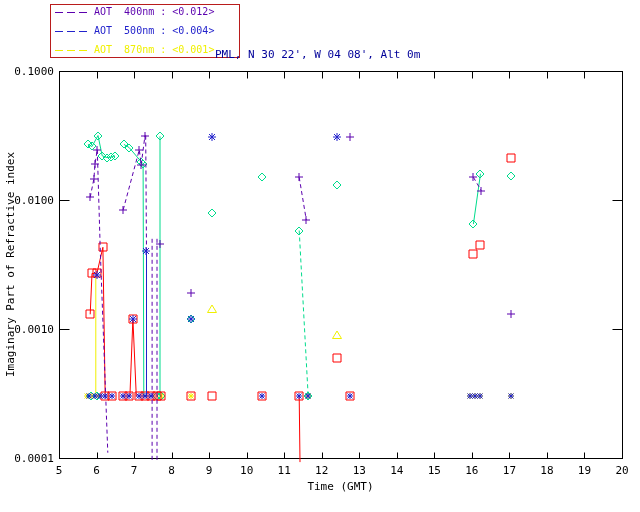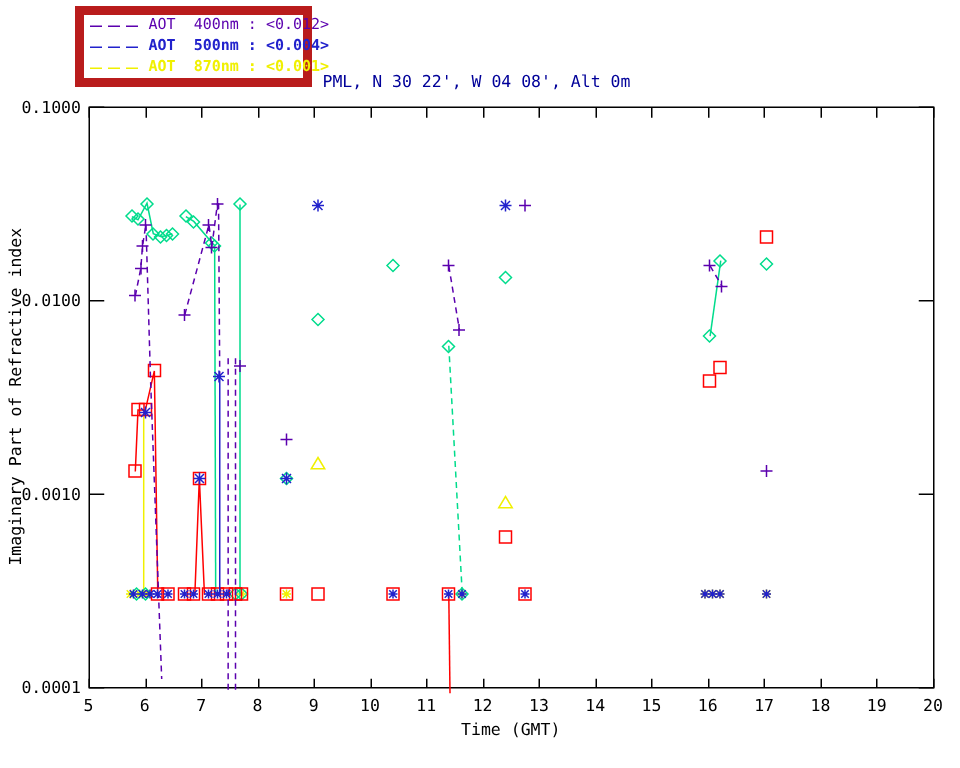--- a/index.html
+++ b/index.html
@@ -1,33 +1,33 @@
 <!DOCTYPE html>
 <html><head>
 <meta charset="utf-8">
 <style>
   html,body{margin:0;padding:0;background:#ffffff;}
   #page{position:relative;width:640px;height:512px;background:#fff;overflow:hidden;
         font-family:"DejaVu Sans Mono", monospace;}
-  #legend-box{position:absolute;left:50px;top:4px;width:158px;height:54px;
-      border:6px solid #b91c1c;background:#fff;box-sizing:border-box;
+  #legend-box{position:absolute;left:50px;top:4px;width:190px;height:54px;
+      border:1px solid #b91c1c;background:#fff;box-sizing:border-box;
       display:flex;flex-direction:column;justify-content:space-between;padding:2px 4px;}
   .legend-row{display:flex;align-items:center;height:10px;font-size:10px;line-height:10px;white-space:pre;}
   .legend-swatch{width:34px;height:1px;margin-right:5px;flex:0 0 auto;}
   #header{position:absolute;left:215px;top:5px;font-size:11px;line-height:20px;white-space:pre;}
   svg{position:absolute;left:0;top:0;}
 </style>
 </head>
 <body>
 
 <div id="page">
   <div id="legend-box">
       <div class="legend-row"><div class="legend-swatch" style="background: repeating-linear-gradient(90deg, rgb(91, 0, 174) 0px, rgb(91, 0, 174) 8px, transparent 8px, transparent 12px);"></div><span style="color: rgb(91, 0, 174);">AOT  400nm : &lt;0.012&gt;</span></div>
-      <div class="legend-row"><div class="legend-swatch" style="background: repeating-linear-gradient(90deg, rgb(34, 34, 204) 0px, rgb(34, 34, 204) 8px, transparent 8px, transparent 12px);"></div><span style="color: rgb(34, 34, 204); font-weight: bold;">AOT  500nm : &lt;0.004&gt;</span></div>
-      <div class="legend-row"><div class="legend-swatch" style="background: repeating-linear-gradient(90deg, rgb(240, 240, 0) 0px, rgb(240, 240, 0) 8px, transparent 8px, transparent 12px);"></div><span style="color: rgb(240, 240, 0); font-weight: bold;">AOT  870nm : &lt;0.001&gt;</span></div>
+      <div class="legend-row"><div class="legend-swatch" style="background: repeating-linear-gradient(90deg, rgb(34, 34, 204) 0px, rgb(34, 34, 204) 8px, transparent 8px, transparent 12px);"></div><span style="color: rgb(34, 34, 204);">AOT  500nm : &lt;0.004&gt;</span></div>
+      <div class="legend-row"><div class="legend-swatch" style="background: repeating-linear-gradient(90deg, rgb(240, 240, 0) 0px, rgb(240, 240, 0) 8px, transparent 8px, transparent 12px);"></div><span style="color: rgb(240, 240, 0);">AOT  870nm : &lt;0.001&gt;</span></div>
     </div>
   <div id="header" style="color: rgb(0, 0, 153);">
     <div>PML, N 30 22', W 04 08', Alt 0m</div>
   </div>
   <svg id="chart" width="640" height="512" viewBox="0 0 640 512">
       <g stroke="#000" stroke-width="1" fill="none">
         <rect x="59.5" y="71.5" width="563" height="387"></rect>
         <line x1="59.5" y1="458.5" x2="59.5" y2="452.5"></line>
         <line x1="59.5" y1="71.5" x2="59.5" y2="78.5"></line>
         <line x1="97.5" y1="458.5" x2="97.5" y2="452.5"></line>

